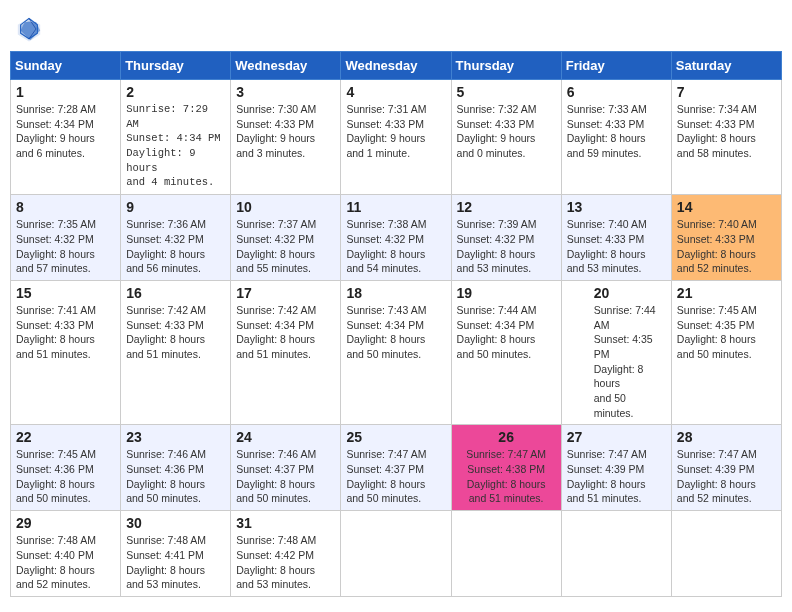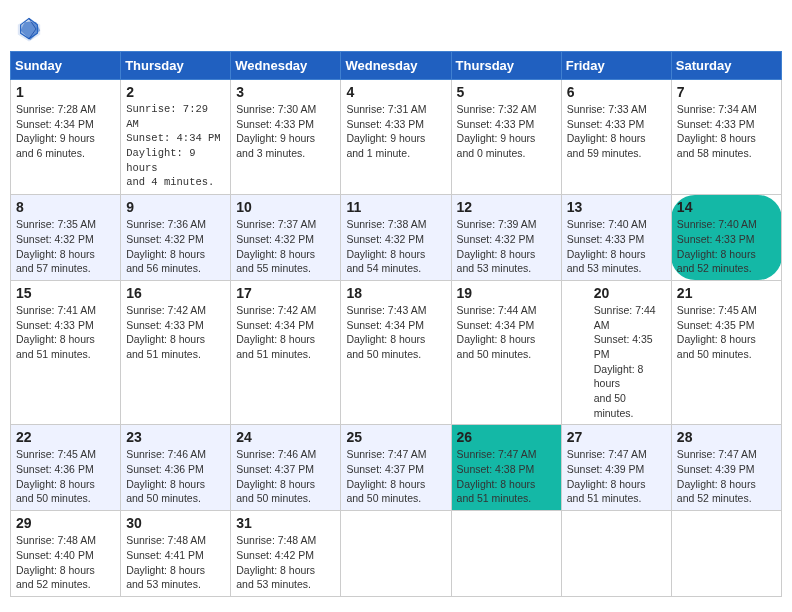--- a/index.html
+++ b/index.html
@@ -220,21 +220,21 @@
 Daylight: 8 hours
 and 53 minutes.</div>
         </td>
         <td style="background: rgb(238, 242, 255);">
           <span class="day-number">13</span>
           <div class="day-info" style="white-space: pre-line;">Sunrise: 7:40 AM
 Sunset: 4:33 PM
 Daylight: 8 hours
 and 53 minutes.</div>
         </td>
-        <td style="background: #14b8a6; border-radius: 24px;">
+        <td style="background: #fdba74;">
           <span class="day-number">14</span>
           <div class="day-info" style="white-space: pre-line;">Sunrise: 7:40 AM
 Sunset: 4:33 PM
 Daylight: 8 hours
 and 52 minutes.</div>
         </td>
       </tr>
       <tr>
         <td style="background: rgb(255, 255, 255);">
           <span class="day-number">15</span>
@@ -308,21 +308,21 @@
 Daylight: 8 hours
 and 50 minutes.</div>
         </td>
         <td style="background: rgb(238, 242, 255);">
           <span class="day-number">25</span>
           <div class="day-info" style="white-space: pre-line;">Sunrise: 7:47 AM
 Sunset: 4:37 PM
 Daylight: 8 hours
 and 50 minutes.</div>
         </td>
-        <td style="background: #14b8a6;">
+        <td style="background: #ec4899; text-align: center;">
           <span class="day-number">26</span>
           <div class="day-info" style="white-space: pre-line;">Sunrise: 7:47 AM
 Sunset: 4:38 PM
 Daylight: 8 hours
 and 51 minutes.</div>
         </td>
         <td style="background: rgb(238, 242, 255);">
           <span class="day-number">27</span>
           <div class="day-info" style="white-space: pre-line;">Sunrise: 7:47 AM
 Sunset: 4:39 PM

